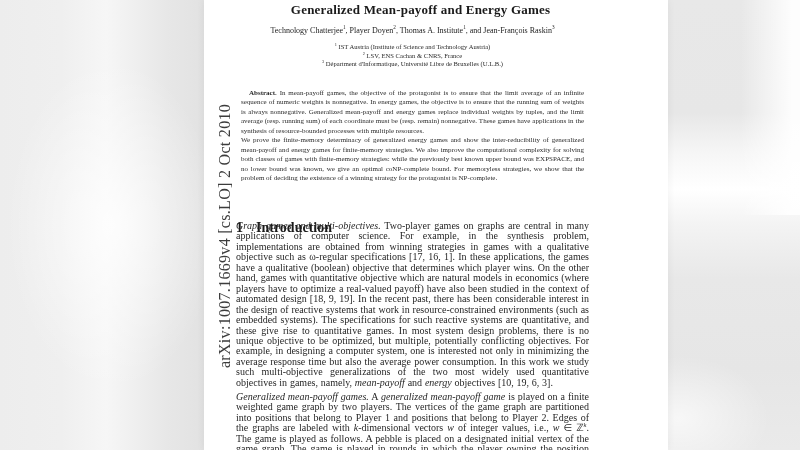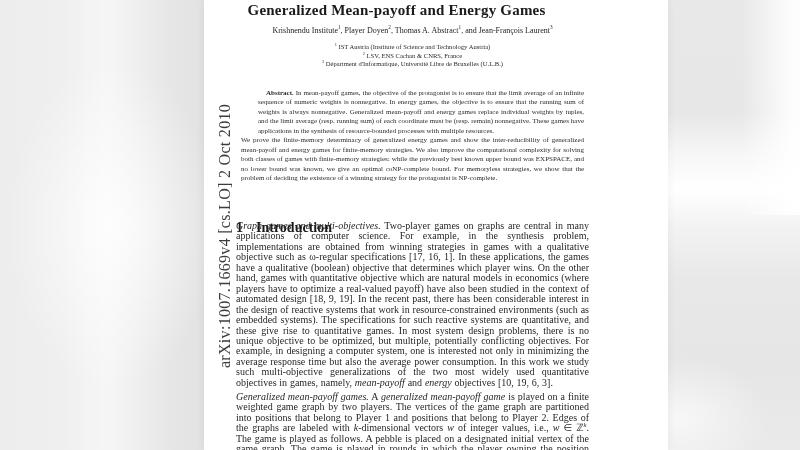--- a/index.html
+++ b/index.html
@@ -42,44 +42,44 @@
     transform:rotate(-90deg);
     transform-origin:center;
     text-align:center;
     font-size:16px;
     letter-spacing:0.3px;
     color:#3c3c3c;
     white-space:nowrap;
   }
 
   .title {
-    position:absolute; top:2px; left:16px; width:353px;
+    position:absolute; top:2px; left:40px; width:353px;
     text-align:center;
-    font-size:15px; font-weight:bold; color:#1a1a1a;
+    font-size:13px; font-weight:bold; color:#1a1a1a;
     letter-spacing:0.2px;
   }
   .authors {
     position:absolute; top:26px; left:12px; width:393px;
     text-align:center;
     font-size:8px; color:#222;
   }
   .affiliations {
     position:absolute; top:43px; left:32px; width:353px;
     text-align:center;
     font-size:6.6px; line-height:8.6px; color:#2a2a2a;
   }
   sup { font-size:0.65em; line-height:0; }
 
   .abstract {
     position:absolute; top:89px; left:37px; width:343px;
     font-size:7px; line-height:9.45px;
     text-align:justify;
     color:#2a2a2a;
   }
-  .abstract .first { text-indent:8px;margin-left:17px; }
+  .abstract .first { text-indent:8px; }
   .abstract b { font-weight:bold; }
 
   .heading {
     position:absolute; top:220px; left:32px;
     font-size:14px; font-weight:bold; color:#1a1a1a;
   }
   .heading .num { margin-right:13px; }
 
   .bodytext {
     position:absolute; top:221px; left:32px; width:353px;
@@ -94,21 +94,21 @@
 
 <div class="bg-left"></div>
 <div class="bg-right"></div>
 
 <div class="page">
 
   <div class="stamp">arXiv:1007.1669v4  [cs.LO]  2 Oct 2010</div>
 
   <div class="title">Generalized Mean-payoff and Energy Games</div>
 
-  <div class="authors"><span>Krishnendu Institute</span><sup>1</sup><span>, Player Doyen</span><sup>2</sup><span>, Thomas A. Abstract</span><sup>1</sup><span>, and Jean-François Laurent</span><sup>3</sup></div>
+  <div class="authors"><span>Technology Chatterjee</span><sup>1</sup><span>, Player Doyen</span><sup>2</sup><span>, Thomas A. Institute</span><sup>1</sup><span>, and Jean-François Raskin</span><sup>3</sup></div>
 
   <div class="affiliations">
     <div><sup>1</sup><span> IST Austria (Institute of Science and Technology Austria)</span></div>
     <div><sup>2</sup><span> LSV, ENS Cachan &amp; CNRS, France</span></div>
     <div><sup>3</sup><span> Départment d'Informatique, Université Libre de Bruxelles (U.L.B.)</span></div>
   </div>
 
   <div class="abstract">
     <div class="first"><b>Abstract.</b> <span>In mean-payoff games, the objective of the protagonist is to ensure that the limit average of an infinite sequence of numeric weights is nonnegative. In energy games, the objective is to ensure that the running sum of weights is always nonnegative. Generalized mean-payoff and energy games replace individual weights by tuples, and the limit average (resp. running sum) of each coordinate must be (resp. remain) nonnegative. These games have applications in the synthesis of resource-bounded processes with multiple resources.</span></div>
     <div>We prove the finite-memory determinacy of generalized energy games and show the inter-reducibility of generalized mean-payoff and energy games for finite-memory strategies. We also improve the computational complexity for solving both classes of games with finite-memory strategies: while the previously best known upper bound was EXPSPACE, and no lower bound was known, we give an optimal coNP-complete bound. For memoryless strategies, we show that the problem of deciding the existence of a winning strategy for the protagonist is NP-complete.</div>

